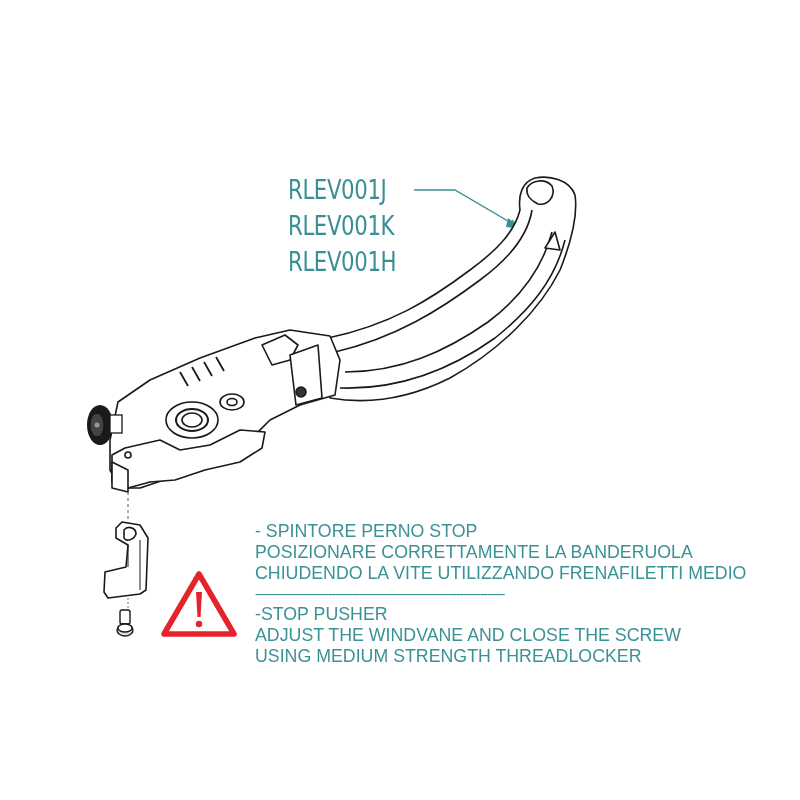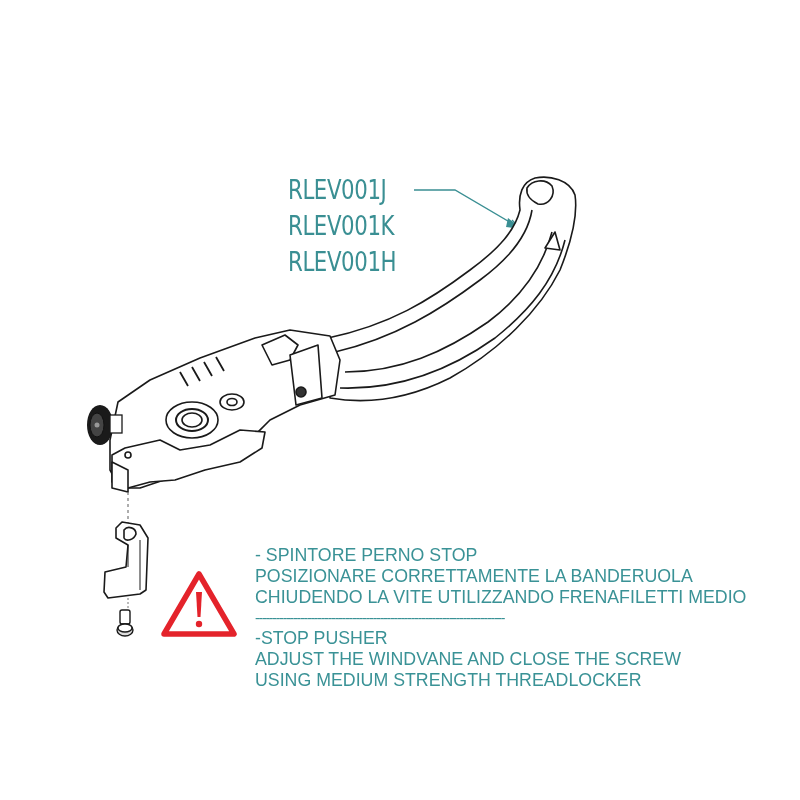--- a/index.html
+++ b/index.html
@@ -1,20 +1,20 @@
 <!DOCTYPE html>
 <html><head>
 <meta charset="utf-8">
 <style>
   html, body { margin:0; padding:0; background:#ffffff; }
   body { width:800px; height:800px; position:relative; overflow:hidden; font-family:"Liberation Sans", sans-serif; }
   .art { position:absolute; left:0; top:0; width:800px; height:800px; }
   .codes { position:absolute; left:288px; top:172px; color:#3a8f93; font-family:"DejaVu Sans", sans-serif; font-size:26px; line-height:36px; letter-spacing:-0.5px; transform:scaleX(0.82); transform-origin:left top; }
   .codes div { white-space:nowrap; }
-  .notes { position:absolute; left:255px; top:544px; color:#3a9296; font-size:18.5px; line-height:21px; white-space:nowrap; }
+  .notes { position:absolute; left:255px; top:520px; color:#3a9296; font-size:18.5px; line-height:21px; white-space:nowrap; }
   .notes .sep { color:#3a9296; letter-spacing:-1.2px; font-size:14px; line-height:18px; margin-top:2px; }
   .notes .line { transform:scaleX(0.96); transform-origin:left center; }
 </style>
 </head>
 <body>
 
 <svg class="art" viewBox="0 0 800 800" xmlns="http://www.w3.org/2000/svg">
 
   <g stroke="#3a8f93" stroke-width="1.3" fill="none">
     <path d="M414 190 L455 190 L520 228"></path>

